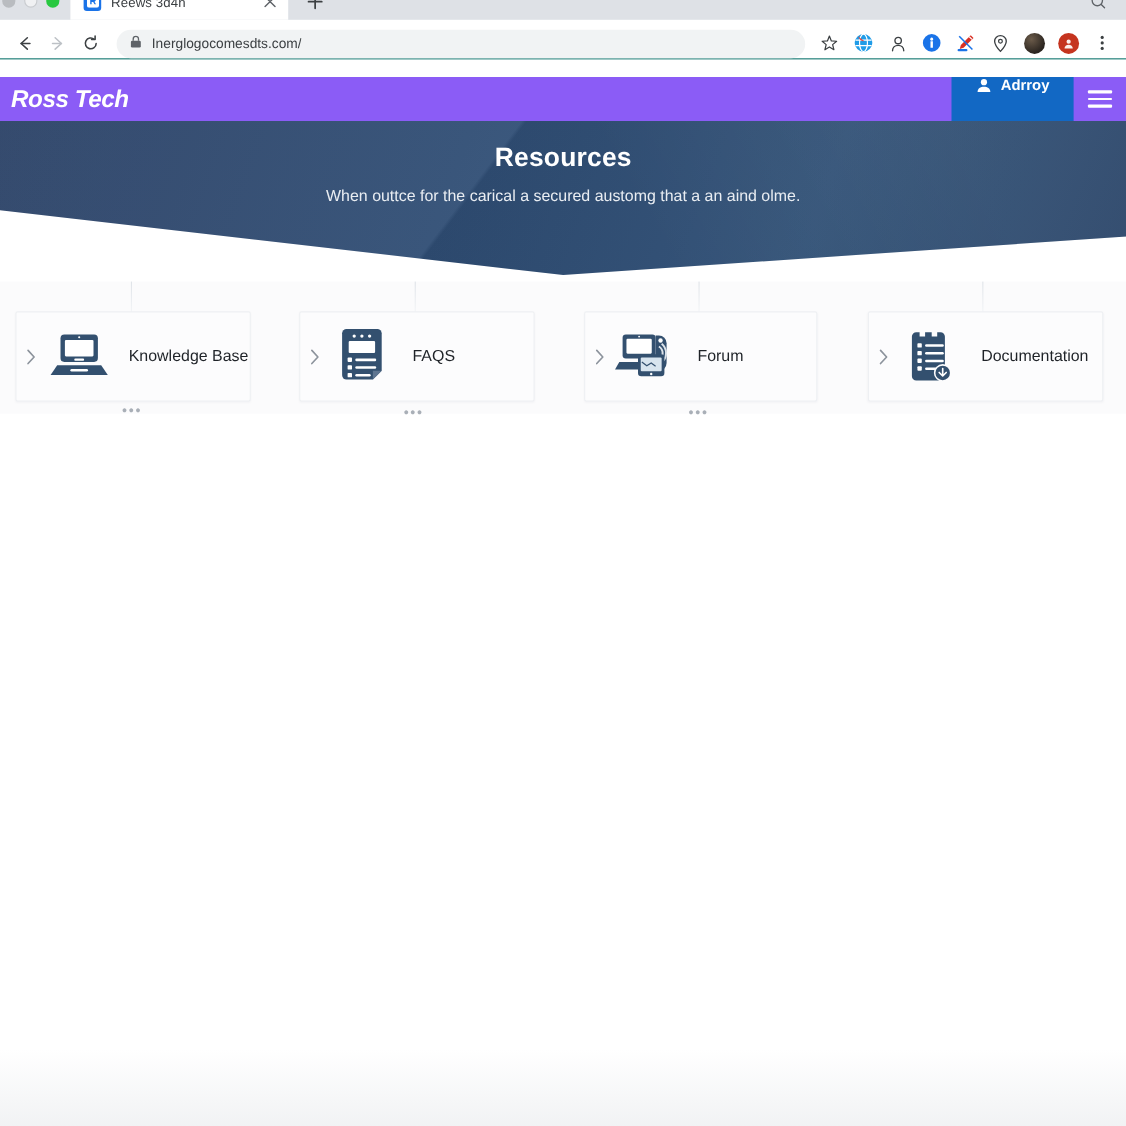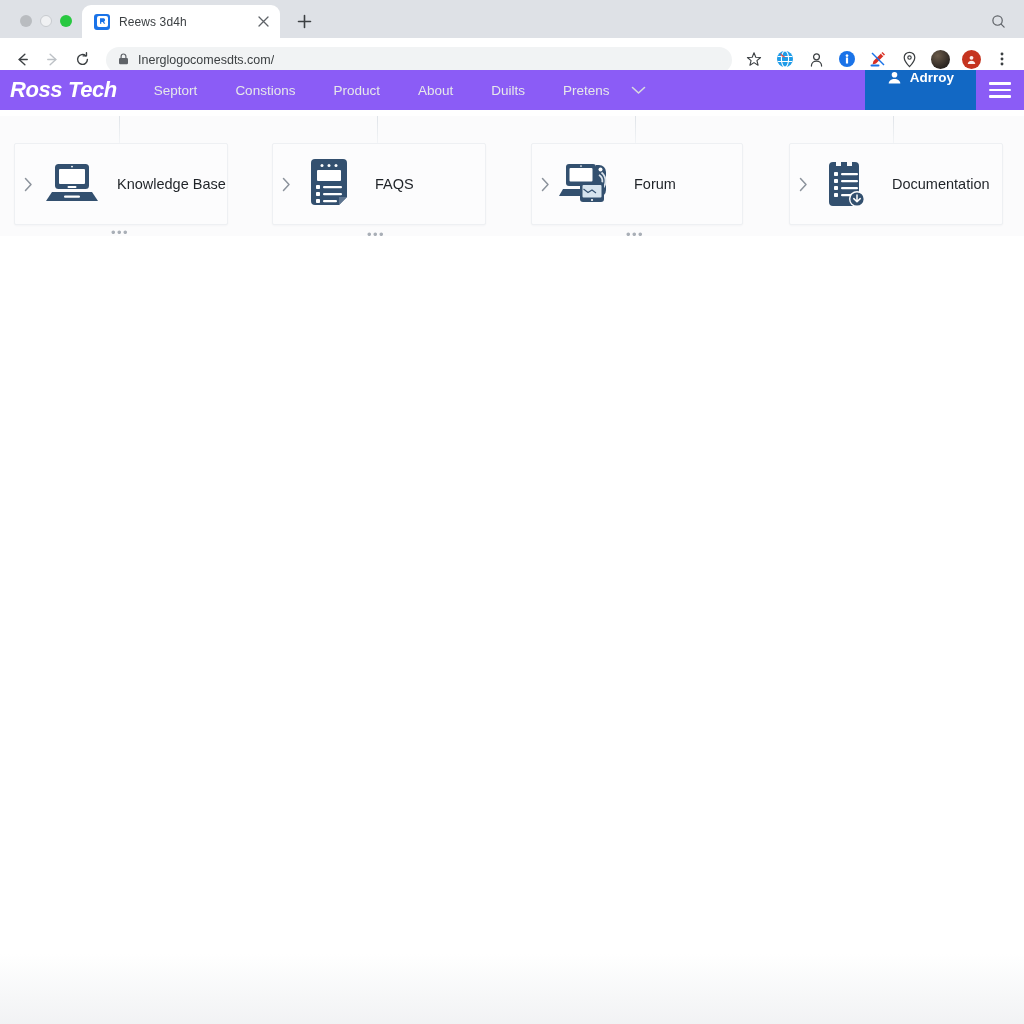--- a/index.html
+++ b/index.html
@@ -7,25 +7,25 @@
     width: 1024px; height: 1024px;
     font-family: "Liberation Sans", sans-serif;
     background: #ffffff;
     overflow: hidden;
   }
 
   
   .browser { width: 1024px; height: 1024px; position: relative; }
 
   .tabstrip {
-    height: 38px;
+    height: 18px;
     background: #dee1e6;
     display: flex;
     align-items: flex-end;
-    padding-left: 18px;
+    padding-left: 0;
     position: relative;
   }
   .wincontrols {
     display: flex; align-items: center; gap: 8px;
     height: 34px; padding: 0 10px 0 2px;
   }
   .wc { width: 12px; height: 12px; border-radius: 50%; }
   .wc.red { background: #b9bcc0; }
   .wc.yellow { background: #f0f1f3; border: 1px solid #c8cbcf; }
   .wc.green { background: #28c840; }
@@ -367,52 +367,43 @@
           <circle cx="8" cy="13" r="1.45" fill="#3c4043"></circle>
         </svg>
       </span>
     </div>
   </div>
 
   <div class="page">
 
     <div class="sitenav">
       <div class="logo">Ross Tech</div>
-      <div class="navlinks">
-        <span class="navlink">Septort</span>
-        <span class="navlink">Constions</span>
-        <span class="navlink">Product</span>
-        <span class="navlink">About</span>
-        <span class="navlink">Duilts</span>
-        <span class="navlink">Pretens</span>
-        <span class="navcaret">
-          <svg width="15" height="9" viewBox="0 0 15 9" aria-hidden="true">
-            <path d="M1.5 1.5 L7.5 7 L13.5 1.5" fill="none" stroke="#d8dade" stroke-width="1.6" stroke-linecap="round" stroke-linejoin="round"></path>
-          </svg>
-        </span>
-      </div>
 
       <div class="nav-right">
         <div class="account-btn">
           <span>
             <svg width="15" height="15" viewBox="0 0 16 16" aria-hidden="true">
               <circle cx="8" cy="5" r="3" fill="#ffffff"></circle>
               <path d="M1.8 14.5 c0-3.2 2.8-5 6.2-5 s6.2 1.8 6.2 5 z" fill="#ffffff"></path>
             </svg>
           </span>
           <span>Adrroy</span>
         </div>
         <div class="hamburger">
           <span></span>
           <span></span>
           <span></span>
         </div>
       </div>
     </div>
 
+    <div class="hero">
+      <div class="hero-title">Resources</div>
+      <div class="hero-sub">When outtce for the carical a secured austomg that a an aind olme.</div>
+    </div>
 
     <div class="cards-wrap">
 
       <span class="divider" style="left:119px;"></span>
       <span class="divider" style="left:377px;"></span>
       <span class="divider" style="left:635px;"></span>
       <span class="divider" style="left:893px;"></span>
 
       <div class="cards">
 

